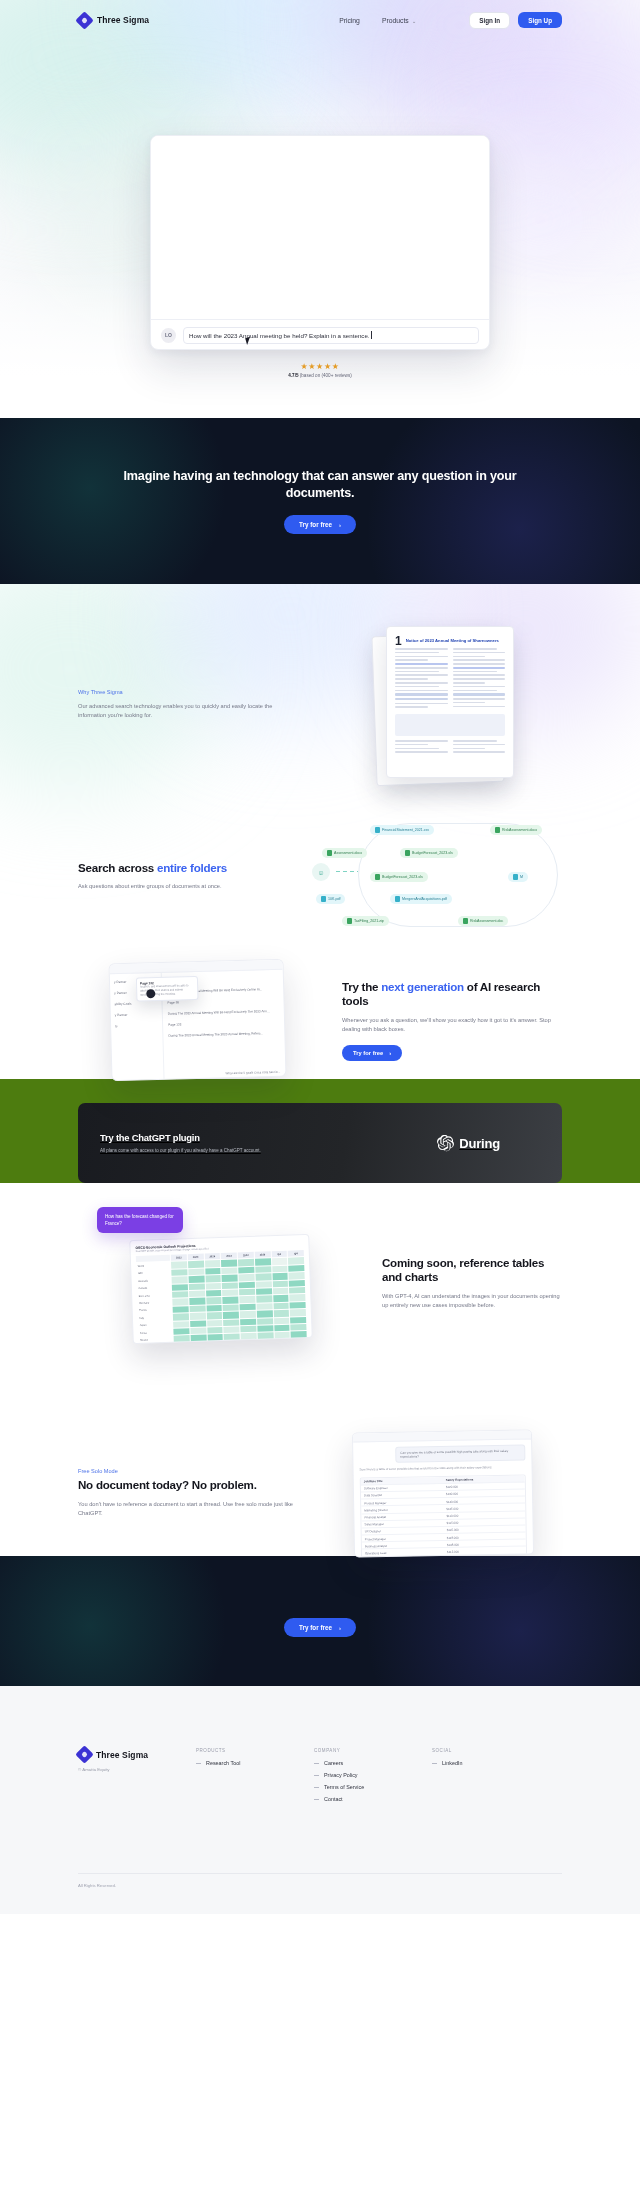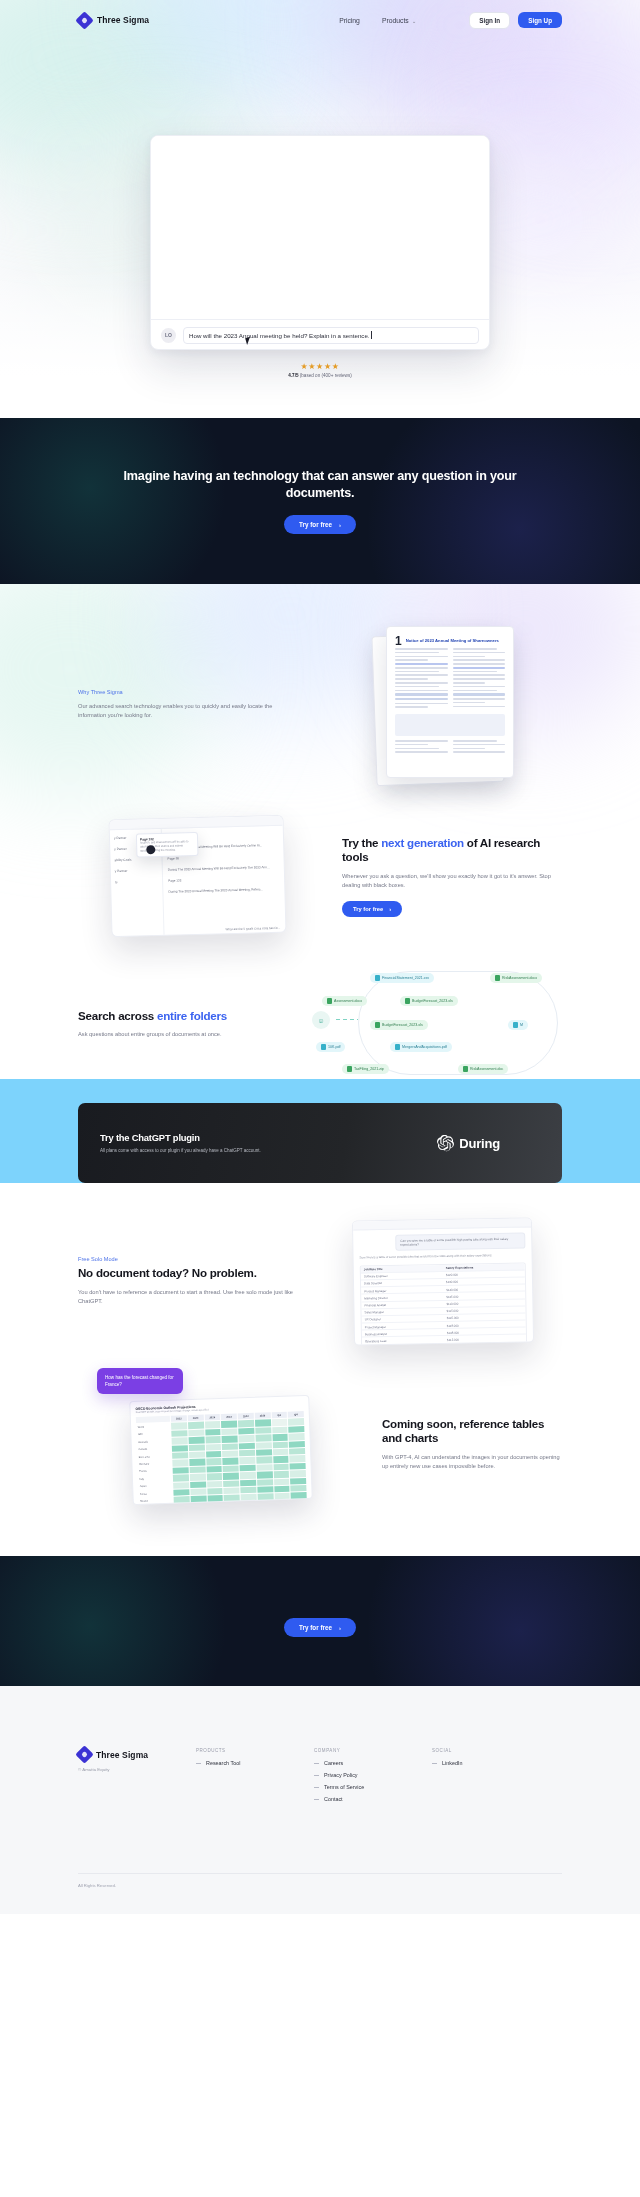--- a/index.html
+++ b/index.html
@@ -265,21 +265,21 @@
   .cs-sub { font-size: 2.4px; color: #9296a6; margin-bottom: 3px; }
   .cs-grid { display: grid; grid-template-columns: 34px repeat(8, 1fr); gap: 1px; }
   .cs-c { height: 6.4px; font-size: 2.5px; color: #5a5e70; display: flex; align-items: center;
     padding-left: 1.5px; overflow: hidden; white-space: nowrap; }
   .cs-c.hd { background: #eceff6; color: #3b3f52; font-weight: 700; justify-content: center; padding: 0; }
   .cs-c.g1 { background: #d7efe6; } .cs-c.g2 { background: #b9e6d6; }
   .cs-c.g3 { background: #8fd8c2; } .cs-c.g4 { background: #eaf4f0; }
   .cs-c.fl { background: #f2f4f8; }
 
   
-  .plugin-sec { background: #7dd3fc; padding: 24px 78px 0; }
+  .plugin-sec { background: #4d7c0f; padding: 24px 78px 0; text-decoration: underline; }
   .plugin {
     position: relative; height: 80px; border-radius: 7px; overflow: hidden;
     background: linear-gradient(100deg, #191b20 0%, #232528 55%, #3c3f44 100%);
     display: flex; align-items: center; padding: 0 22px;
   }
   .plugin-l { width: 300px; }
   .plugin-h { font-size: 9.4px; font-weight: 700; color: #fff; letter-spacing: -.2px; }
   .plugin-p { font-size: 4.5px; color: #b7bac2; line-height: 1.7; margin-top: 4px; }
   .plugin-r { margin-left: auto; display: flex; align-items: center; gap: 5px; margin-right: 40px; }
   .oai-logo { width: 17px; height: 17px; }
@@ -436,20 +436,76 @@
                 <div class="ln"></div>
                 <div class="ln sh"></div>
                 <div class="ln"></div>
               </div>
           </div>
         </div>
       </div>
     </div>
   </section>
 
+  <section class="feature" style="padding-top:34px">
+    <div class="ftext" style="width:175px">
+      <h2 class="fh2">
+        <span>Search across </span><span class="accent">entire folders</span>
+      </h2>
+      <p class="fp">Ask questions about entire groups of documents at once.</p>
+    </div>
+    <div class="vis" style="justify-content:flex-end">
+      <div class="graph">
+        <div class="graph-ring"></div>
+        <div class="person">☺</div>
+        <div class="dash"></div>
+        <span class="fchip cyan" style="left:58px;top:4px">
+            <i class="fi"></i>
+            <span>FinancialStatement_2021.csv</span>
+          </span>
+        <span class="fchip green" style="left:178px;top:4px">
+            <i class="fi"></i>
+            <span>RiskAssessment.docx</span>
+          </span>
+        <span class="fchip green" style="left:10px;top:27px">
+            <i class="fi"></i>
+            <span>Assessment.docx</span>
+          </span>
+        <span class="fchip green" style="left:88px;top:27px">
+            <i class="fi"></i>
+            <span>BudgetForecast_2023.xls</span>
+          </span>
+        <span class="fchip green" style="left:58px;top:51px">
+            <i class="fi"></i>
+            <span>BudgetForecast_2023.xls</span>
+          </span>
+        <span class="fchip cyan" style="left:196px;top:51px">
+            <i class="fi"></i>
+            <span>M</span>
+          </span>
+        <span class="fchip cyan" style="left:78px;top:73px">
+            <i class="fi"></i>
+            <span>MergersAndAcquisitions.pdf</span>
+          </span>
+        <span class="fchip cyan" style="left:4px;top:73px">
+            <i class="fi"></i>
+            <span>10K.pdf</span>
+          </span>
+        <span class="fchip green" style="left:30px;top:95px">
+            <i class="fi"></i>
+            <span>TaxFiling_2021.zip</span>
+          </span>
+        <span class="fchip green" style="left:146px;top:95px">
+            <i class="fi"></i>
+            <span>RiskAssessment.doc</span>
+          </span>
+      </div>
+    </div>
+  </section>
+
   <section class="feature rev" style="padding-top:30px">
     <div class="ftext">
       <h2 class="fh2">
         <span>Try the </span><span class="accent">next generation</span><span> of AI research tools</span>
       </h2>
       <p class="fp">Whenever you ask a question, we'll show you exactly how it got to it's answer. Stop dealing with black boxes.</p>
       <button class="fbtn">
         <span>Try for free</span>
         <span>›</span>
       </button>
@@ -495,152 +551,35 @@
                 <span class="tbl-chip">During The 2023 Annual Meeting The 2023 Annual Meeting, Refers...</span>
               </div>
             <span class="band-note">What are the 5 goals Coca Cola has for...</span>
           </div>
         </div>
         <div class="cite-pop">
           <div class="cite-title">Page 132</div>
           <div class="cite-txt">location, and shareowners will be able to attend, vote their shares and submit questions during the meeting.</div>
         </div>
         <span class="cite-hand"></span>
-      </div>
-    </div>
-  </section>
-
-  <section class="feature" style="padding-top:34px">
-    <div class="ftext" style="width:175px">
-      <h2 class="fh2">
-        <span>Search across </span><span class="accent">entire folders</span>
-      </h2>
-      <p class="fp">Ask questions about entire groups of documents at once.</p>
-    </div>
-    <div class="vis" style="justify-content:flex-end">
-      <div class="graph">
-        <div class="graph-ring"></div>
-        <div class="person">☺</div>
-        <div class="dash"></div>
-        <span class="fchip cyan" style="left:58px;top:4px">
-            <i class="fi"></i>
-            <span>FinancialStatement_2021.csv</span>
-          </span>
-        <span class="fchip green" style="left:178px;top:4px">
-            <i class="fi"></i>
-            <span>RiskAssessment.docx</span>
-          </span>
-        <span class="fchip green" style="left:10px;top:27px">
-            <i class="fi"></i>
-            <span>Assessment.docx</span>
-          </span>
-        <span class="fchip green" style="left:88px;top:27px">
-            <i class="fi"></i>
-            <span>BudgetForecast_2023.xls</span>
-          </span>
-        <span class="fchip green" style="left:58px;top:51px">
-            <i class="fi"></i>
-            <span>BudgetForecast_2023.xls</span>
-          </span>
-        <span class="fchip cyan" style="left:196px;top:51px">
-            <i class="fi"></i>
-            <span>M</span>
-          </span>
-        <span class="fchip cyan" style="left:78px;top:73px">
-            <i class="fi"></i>
-            <span>MergersAndAcquisitions.pdf</span>
-          </span>
-        <span class="fchip cyan" style="left:4px;top:73px">
-            <i class="fi"></i>
-            <span>10K.pdf</span>
-          </span>
-        <span class="fchip green" style="left:30px;top:95px">
-            <i class="fi"></i>
-            <span>TaxFiling_2021.zip</span>
-          </span>
-        <span class="fchip green" style="left:146px;top:95px">
-            <i class="fi"></i>
-            <span>RiskAssessment.doc</span>
-          </span>
       </div>
     </div>
   </section>
 
   <section class="plugin-sec">
     <div class="plugin">
       <div class="plugin-l">
         <div class="plugin-h">Try the ChatGPT plugin</div>
         <div class="plugin-p">All plans come with access to our plugin if you already have a ChatGPT account.</div>
       </div>
       <div class="plugin-r">
         <svg class="oai-logo" viewBox="0 0 24 24" fill="#fff">
           <path d="M22.28 9.82a5.98 5.98 0 0 0-.52-4.91 6.05 6.05 0 0 0-6.51-2.9A6.07 6.07 0 0 0 4.98 3.18a5.98 5.98 0 0 0-4 2.9 6.05 6.05 0 0 0 .74 7.1 5.98 5.98 0 0 0 .51 4.9 6.05 6.05 0 0 0 6.52 2.9A5.99 5.99 0 0 0 13.26 23a6.06 6.06 0 0 0 5.77-4.21 5.98 5.98 0 0 0 4-2.9 6.06 6.06 0 0 0-.75-7.07zm-9.02 12.6a4.48 4.48 0 0 1-2.88-1.04l.14-.08 4.78-2.76a.79.79 0 0 0 .4-.68V11.1l2.02 1.17c.02.01.03.03.04.06v5.58a4.5 4.5 0 0 1-4.5 4.5zM3.6 17.37a4.47 4.47 0 0 1-.53-3l.14.09 4.78 2.76a.77.77 0 0 0 .78 0l5.84-3.37v2.33a.08.08 0 0 1-.03.07l-4.83 2.79a4.5 4.5 0 0 1-6.15-1.66zM2.34 7.9a4.48 4.48 0 0 1 2.34-1.97V11.6a.77.77 0 0 0 .39.68l5.81 3.35-2.02 1.17a.08.08 0 0 1-.07 0L3.99 14A4.5 4.5 0 0 1 2.34 7.9zm16.6 3.86L13.1 8.38l2.02-1.16a.08.08 0 0 1 .07 0l4.83 2.79a4.49 4.49 0 0 1-.68 8.1v-5.67a.8.8 0 0 0-.4-.68zm2.01-3.03l-.14-.09-4.77-2.78a.78.78 0 0 0-.79 0L9.42 9.23V6.9a.07.07 0 0 1 .03-.07l4.83-2.78a4.5 4.5 0 0 1 6.68 4.66zM8.32 12.9L6.3 11.74a.09.09 0 0 1-.04-.06V6.11a4.5 4.5 0 0 1 7.38-3.45l-.14.08L8.72 5.5a.79.79 0 0 0-.4.68v6.71zm1.1-2.37L12 9.04l2.6 1.5v3l-2.6 1.5-2.6-1.5v-3z"></path>
         </svg>
         <span class="oai-name">During</span>
-      </div>
-    </div>
-  </section>
-
-  <section class="feature" style="padding-top:36px">
-    <div class="ftext">
-      <div class="eyebrow">Free Solo Mode</div>
-      <h2 class="fh2">No document today? No problem.</h2>
-      <p class="fp">You don't have to reference a document to start a thread. Use free solo mode just like ChatGPT.</p>
-    </div>
-    <div class="vis">
-      <div class="solo-card">
-        <div class="solo-top"></div>
-        <div class="solo-bubble">Can you give me a table of some possible high paying jobs along with their salary expectations?</div>
-        <div style="font-size:2.9px;color:#8a8e9e;margin:4px 6px 0;line-height:1.45">Sure! Here's a table of some possible jobs that would fit in the 100k along with their salary expectations:</div>
-        <div class="solo-tbl">
-          <div class="solo-tr hd">
-            <span class="solo-td">Job/Role Title</span>
-            <span class="solo-td">Salary Expectations</span>
-          </div>
-          <div class="solo-tr">
-              <span class="solo-td">Software Engineer</span>
-              <span class="solo-td">$120,000</span>
-            </div>
-          <div class="solo-tr">
-              <span class="solo-td">Data Scientist</span>
-              <span class="solo-td">$130,000</span>
-            </div>
-          <div class="solo-tr">
-              <span class="solo-td">Product Manager</span>
-              <span class="solo-td">$140,000</span>
-            </div>
-          <div class="solo-tr">
-              <span class="solo-td">Marketing Director</span>
-              <span class="solo-td">$125,000</span>
-            </div>
-          <div class="solo-tr">
-              <span class="solo-td">Financial Analyst</span>
-              <span class="solo-td">$110,000</span>
-            </div>
-          <div class="solo-tr">
-              <span class="solo-td">Sales Manager</span>
-              <span class="solo-td">$115,000</span>
-            </div>
-          <div class="solo-tr">
-              <span class="solo-td">UX Designer</span>
-              <span class="solo-td">$105,000</span>
-            </div>
-          <div class="solo-tr">
-              <span class="solo-td">Project Manager</span>
-              <span class="solo-td">$118,000</span>
-            </div>
-          <div class="solo-tr">
-              <span class="solo-td">Business Analyst</span>
-              <span class="solo-td">$108,000</span>
-            </div>
-          <div class="solo-tr">
-              <span class="solo-td">Operations Lead</span>
-              <span class="solo-td">$112,000</span>
-            </div>
-        </div>
       </div>
     </div>
   </section>
 
   <section class="feature rev" style="padding-top:40px;padding-bottom:52px">
     <div class="ftext" style="width:180px">
       <h2 class="fh2">Coming soon, reference tables and charts</h2>
       <p class="fp">With GPT-4, AI can understand the images in your documents opening up entirely new use cases impossible before.</p>
     </div>
     <div class="vis">
@@ -767,20 +706,81 @@
               <span class="cs-c g2"></span>
               <span class="cs-c g1"></span>
               <span class="cs-c g2"></span>
               <span class="cs-c g1"></span>
               <span class="cs-c g3"></span>
           </div>
         </div>
       </div>
     </div>
   </section>
+
+  <section class="feature" style="padding-top:36px">
+    <div class="ftext">
+      <div class="eyebrow">Free Solo Mode</div>
+      <h2 class="fh2">No document today? No problem.</h2>
+      <p class="fp">You don't have to reference a document to start a thread. Use free solo mode just like ChatGPT.</p>
+    </div>
+    <div class="vis">
+      <div class="solo-card">
+        <div class="solo-top"></div>
+        <div class="solo-bubble">Can you give me a table of some possible high paying jobs along with their salary expectations?</div>
+        <div style="font-size:2.9px;color:#8a8e9e;margin:4px 6px 0;line-height:1.45">Sure! Here's a table of some possible jobs that would fit in the 100k along with their salary expectations:</div>
+        <div class="solo-tbl">
+          <div class="solo-tr hd">
+            <span class="solo-td">Job/Role Title</span>
+            <span class="solo-td">Salary Expectations</span>
+          </div>
+          <div class="solo-tr">
+              <span class="solo-td">Software Engineer</span>
+              <span class="solo-td">$120,000</span>
+            </div>
+          <div class="solo-tr">
+              <span class="solo-td">Data Scientist</span>
+              <span class="solo-td">$130,000</span>
+            </div>
+          <div class="solo-tr">
+              <span class="solo-td">Product Manager</span>
+              <span class="solo-td">$140,000</span>
+            </div>
+          <div class="solo-tr">
+              <span class="solo-td">Marketing Director</span>
+              <span class="solo-td">$125,000</span>
+            </div>
+          <div class="solo-tr">
+              <span class="solo-td">Financial Analyst</span>
+              <span class="solo-td">$110,000</span>
+            </div>
+          <div class="solo-tr">
+              <span class="solo-td">Sales Manager</span>
+              <span class="solo-td">$115,000</span>
+            </div>
+          <div class="solo-tr">
+              <span class="solo-td">UX Designer</span>
+              <span class="solo-td">$105,000</span>
+            </div>
+          <div class="solo-tr">
+              <span class="solo-td">Project Manager</span>
+              <span class="solo-td">$118,000</span>
+            </div>
+          <div class="solo-tr">
+              <span class="solo-td">Business Analyst</span>
+              <span class="solo-td">$108,000</span>
+            </div>
+          <div class="solo-tr">
+              <span class="solo-td">Operations Lead</span>
+              <span class="solo-td">$112,000</span>
+            </div>
+        </div>
+      </div>
+    </div>
+  </section>
 </div>
 
 <section class="dark-band band2">
   <button class="band-cta">
     <span>Try for free</span>
     <span class="arr">›</span>
   </button>
 </section>
 
 <footer class="footer">

